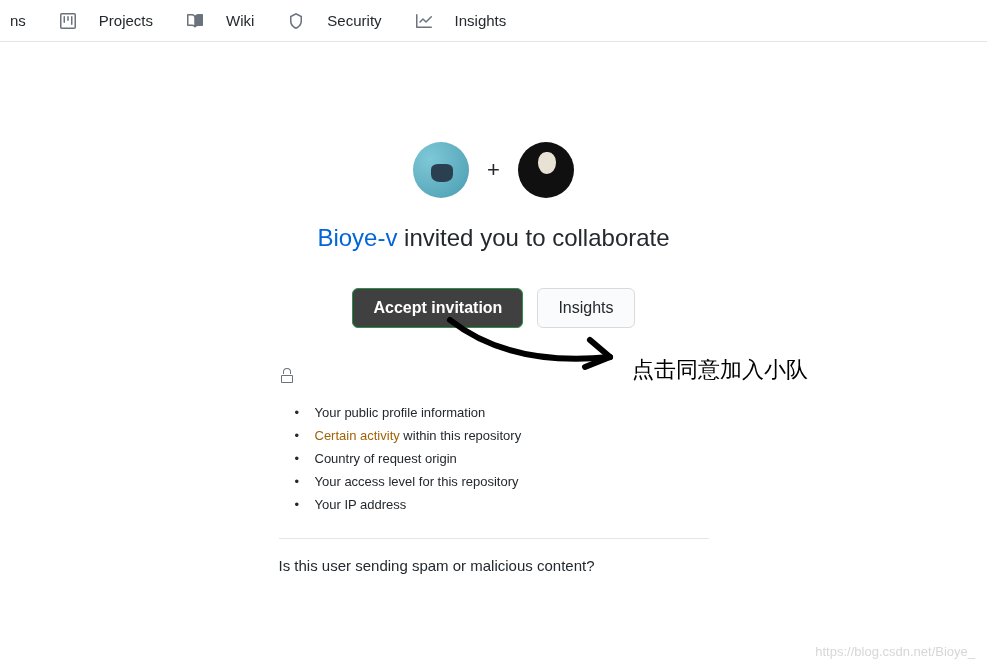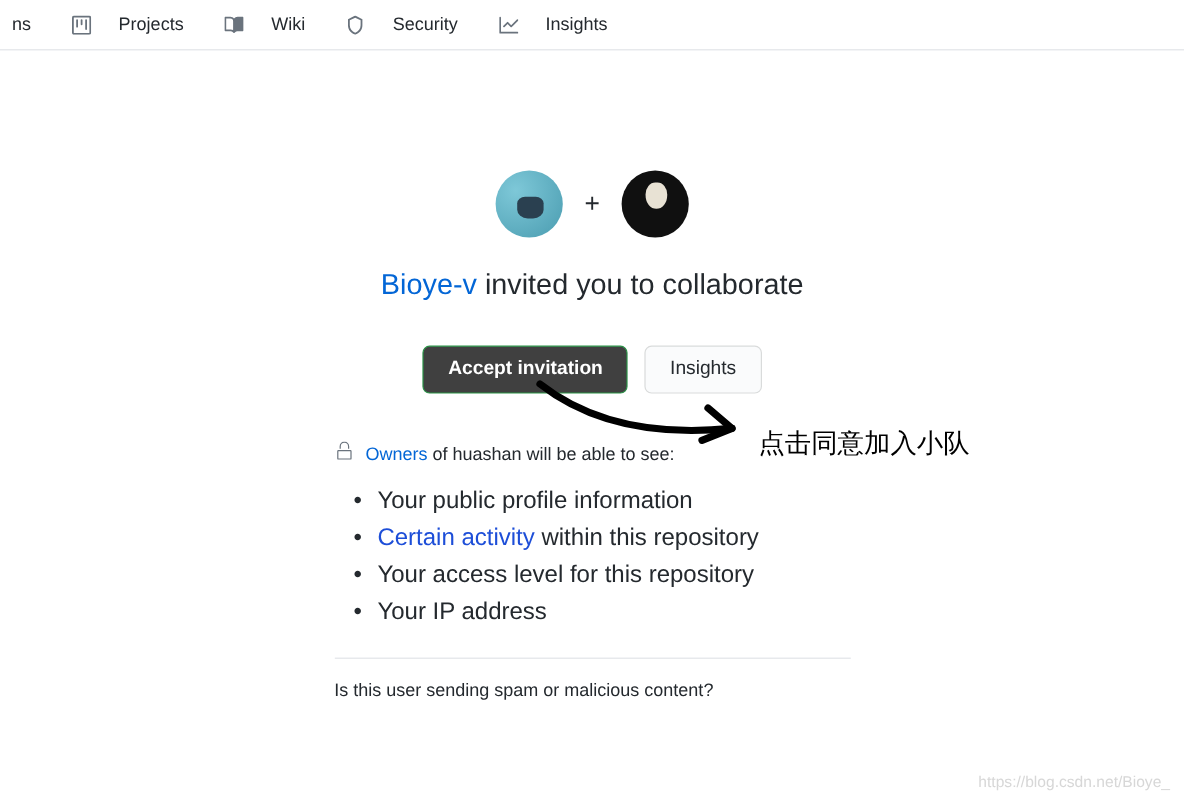--- a/index.html
+++ b/index.html
@@ -118,30 +118,30 @@
     .lock-icon svg { fill: #6a737d; }
 
     .info-list {
       margin-top: 14px;
       padding-left: 24px;
       list-style: none;
     }
     .info-list li {
       position: relative;
       padding: 4px 0 4px 12px;
-      font-size: 20px;
+      font-size: 13px;
       color: #24292e;
     }
     .info-list li::before {
       content: "•";
       position: absolute;
       left: -8px;
       color: #24292e;
     }
-    .info-list .link { color: #1d4ed8; cursor: pointer; }
+    .info-list .link { color: #a16207; cursor: pointer; }
 
     .divider {
       border: none;
       border-top: 1px solid #e1e4e8;
       margin-top: 22px;
     }
 
     .spam-block {
       margin-top: 18px;
       font-size: 15px;
@@ -230,27 +230,25 @@
     <button class="btn btn-decline">Insights</button>
   </div>
 
   <div class="info-block">
     <div class="info-header">
       <span class="lock-icon">
         <svg viewBox="0 0 16 16" width="16" height="16">
             <path d="M4 4v2h1V4a3 3 0 016 0v2h1V4a4 4 0 00-8 0zm-1 3a1 1 0 00-1 1v6a1 1 0 001 1h10a1 1 0 001-1V8a1 1 0 00-1-1H3zm0 1h10v6H3V8z"></path>
           </svg>
       </span>
-      <span>
-        <span class="link">Owners</span><span> of huashan will be able to see:</span>
-      </span>
     </div>
     <ul class="info-list">
       <li>Your public profile information</li>
       <li><span class="link">Certain activity</span><span> within this repository</span></li>
+      <li>Country of request origin</li>
       <li>Your access level for this repository</li>
       <li>Your IP address</li>
     </ul>
     <hr class="divider">
     <div class="spam-block">
       <div>Is this user sending spam or malicious content?</div>
     </div>
   </div>
 </div>
 

